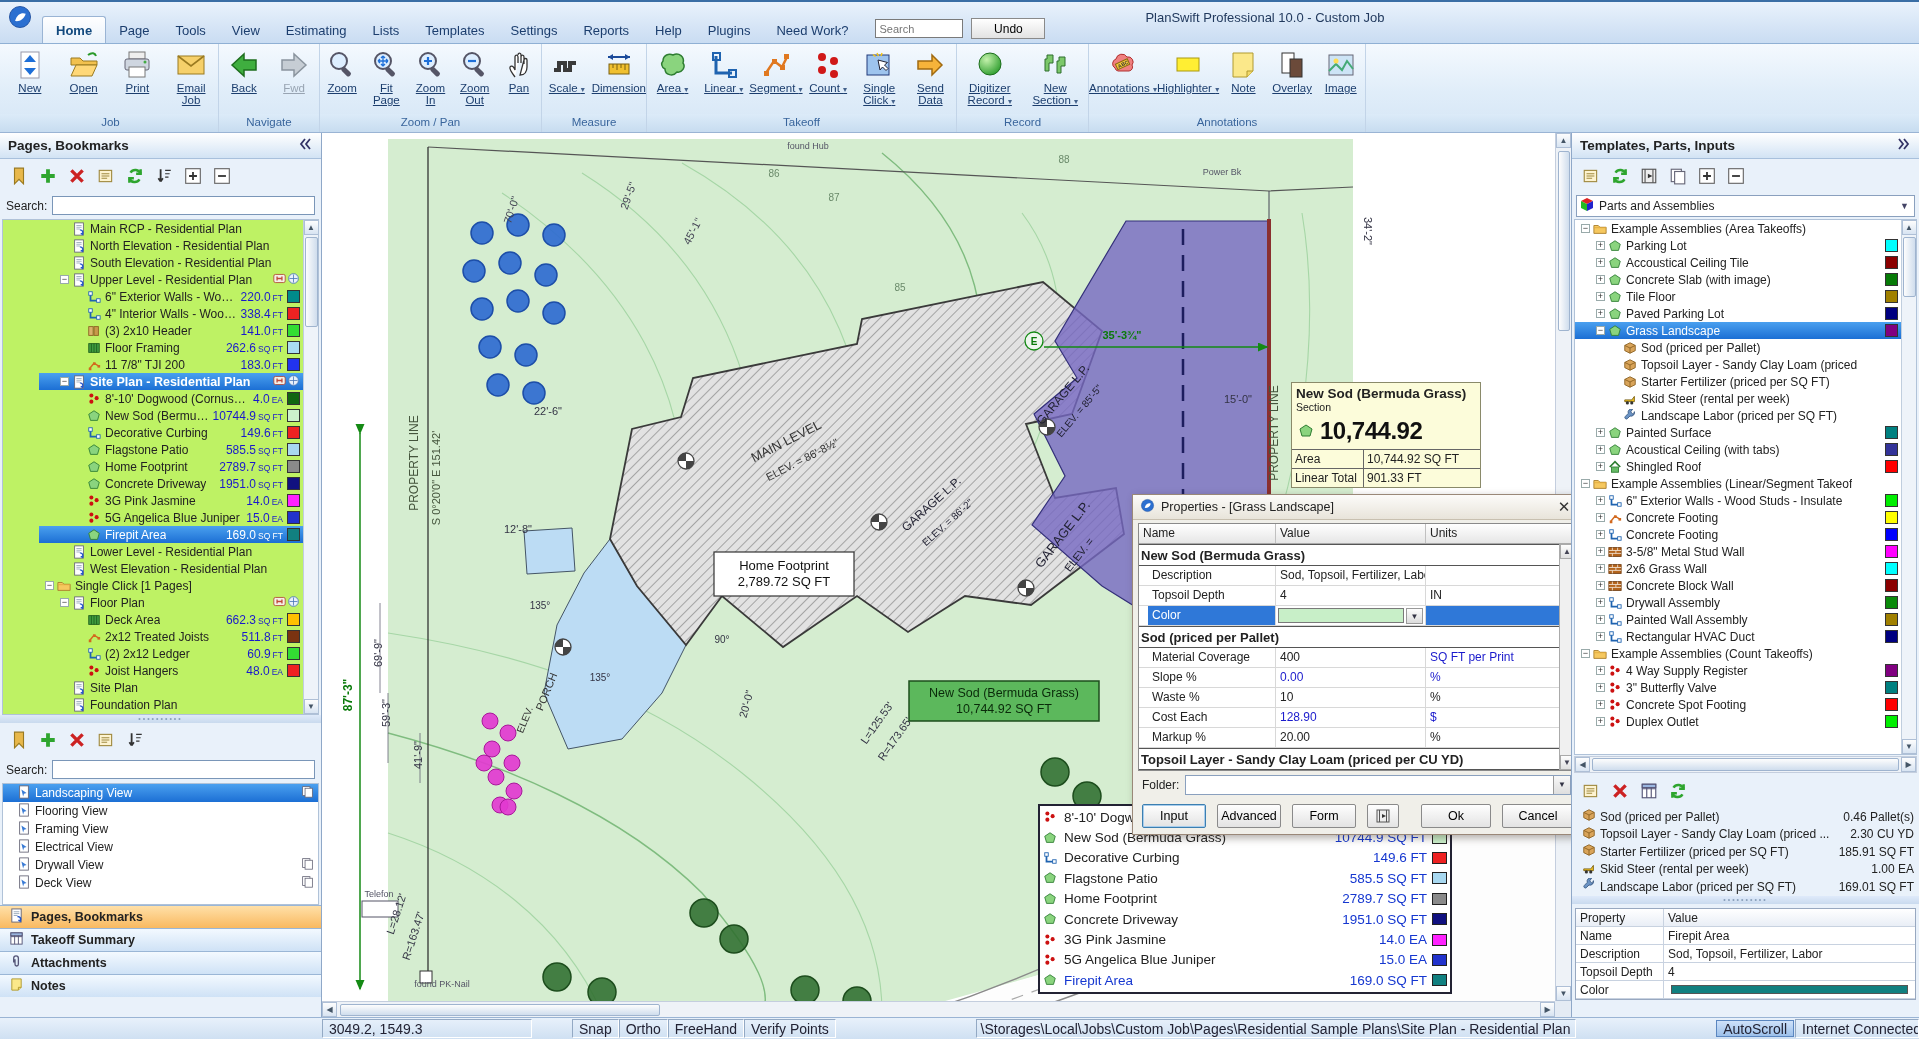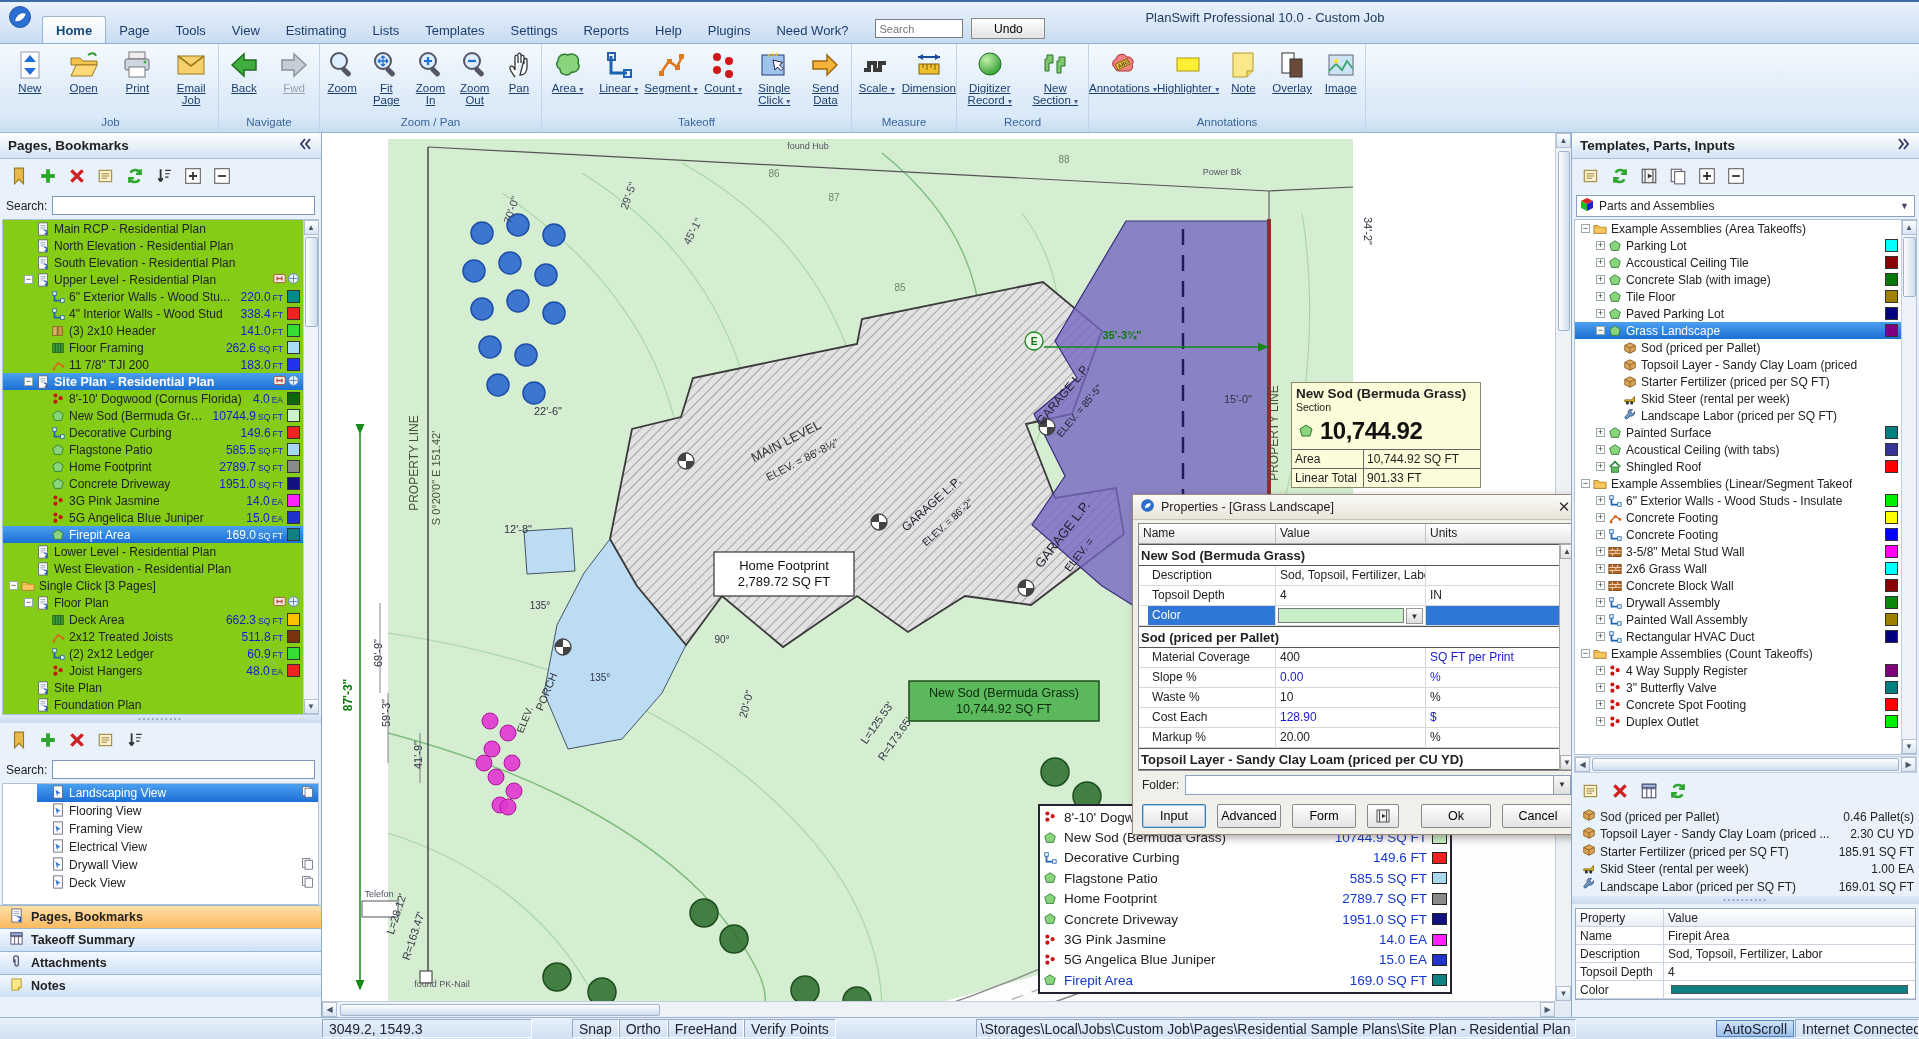--- a/index.html
+++ b/index.html
@@ -35,39 +35,39 @@
   .main { flex:1; display:flex; min-height:0; }
 
   
   .lpanel { width:322px; background:#e9f1fa; border-right:1px solid #8fa8c8; display:flex; flex-direction:column; }
   .phead { height:26px; background:linear-gradient(#ffffff,#d2e3f4); border-bottom:1px solid #a8c0dc; font-weight:bold; font-size:13.5px; padding:4px 8px; display:flex; align-items:center; }
   .phead .sp { flex:1; }
   .ptools { height:34px; display:flex; align-items:center; gap:9px; padding:0 9px; }
   .ptools .ti { width:20px; height:20px; display:flex; align-items:center; justify-content:center; }
   .srow { height:27px; display:flex; align-items:center; padding:0 6px; gap:5px; font-size:12px; }
   .srow input { flex:1; height:19px; border:1px solid #7a96b8; font-family:inherit; font-size:11px; padding:0 3px; }
-  .treewrap { height:504px; margin:0 2px; background:#84cc16; border:1px solid #b0c2d8; display:flex; overflow:hidden; }
+  .treewrap { height:504px; margin:0 2px; background:#bef264; border:1px solid #b0c2d8; display:flex; overflow:hidden;padding-left:36px; }
   .treerows { flex:1; overflow:hidden; }
   .trow { height:17px; display:flex; align-items:center; white-space:nowrap; font-size:12px; }
   .trow .expbox { width:9px; height:9px; border:1px solid #848; border-color:#9aa; background:#fff; font-size:9px; line-height:7px; text-align:center; color:#333; margin-right:3px; flex:none; }
   .trow .tic { width:16px; flex:none; display:flex; align-items:center; }
   .trow .tlb { overflow:hidden; text-overflow:ellipsis; padding-left:2px; }
   .trow .tval { margin-left:auto; color:#1919cc; padding-left:4px; }
   .trow .tunit { color:#1919cc; font-size:8.5px; padding:3px 2px 0 2px; }
   .trow .sw { width:13px; height:13px; border:1px solid #333; flex:none; margin-left:2px; }
   .trow .badges { display:flex; gap:1px; margin-left:2px; }
   .trow.sel { background:linear-gradient(#4aa0ef,#1c6fd4); color:#fff; }
   .trow.sel .tval,.trow.sel .tunit { color:#fff; }
   .trow.bold .tlb { font-weight:bold; font-size:12.5px; }
   .vscroll { width:15px; background:#eef3f9; border-left:1px solid #c0cede; display:flex; flex-direction:column; align-items:center; flex:none; }
   .vscroll .arr { width:15px; height:15px; background:linear-gradient(#fdfdfd,#d8e4f2); border:1px solid #aebfd6; font-size:8px; color:#456; text-align:center; line-height:13px; }
   .vscroll .thumb { width:13px; height:90px; margin-top:2px; background:linear-gradient(90deg,#fdfdfd,#cfdded); border:1px solid #9fb4cf; border-radius:2px; }
   .vscroll .fill { flex:1; }
   .hsplit { height:8px; background:linear-gradient(#dfeafa,#c9daee); text-align:center; color:#8aa0bc; font-size:7px; line-height:7px; letter-spacing:2px; }
-  .views { height:124px; margin:0 2px; background:#fff; border:1px solid #b0c2d8; overflow:hidden;padding-left:34px; }
+  .views { height:124px; margin:0 2px; background:#fff; border:1px solid #b0c2d8; overflow:hidden; }
   .vrow { height:18px; display:flex; align-items:center; gap:4px; padding:0 4px 0 14px; font-size:12px; }
   .vrow.sel { background:linear-gradient(#4aa0ef,#1c6fd4); color:#fff; }
   .vrow .sp { flex:1; }
   .accordion { margin-top:auto; }
   .abar { height:23px; display:flex; align-items:center; gap:7px; padding:0 9px; font-size:12.5px; font-weight:bold; background:linear-gradient(#f3f9ff,#cfe2f6); border-top:1px solid #9ab6d6; }
   .abar.active { background:linear-gradient(#ffe0a8,#f9b960); }
   .afill { height:20px; }
 
   
   .canvaswrap { flex:1; position:relative; background:#fff; overflow:hidden; }
@@ -298,20 +298,44 @@
               <span class="ric">
                 <svg width="32" height="32" viewBox="0 0 32 32">
                   <path d="M12 28 c-3 -4 -6 -8 -5 -10 1 -1.5 3 -1 4 1 l1 2 V8 c0 -2.5 3 -2.5 3 0 v6 m0 -8 c0 -2.5 3 -2.5 3 0 v8 m0 -6 c0 -2.5 3 -2.5 3 0 v7 m0 -4 c0 -2 3 -2 3 0 v7 c0 4 -2 8 -7 8 z" fill="#fff" stroke="#333" stroke-width="1.3"></path>
                 </svg>
               </span>
               <span class="rlb">Pan</span>
             </div>
           </div>
           <div class="rgl">Zoom / Pan</div>
         </div>
+        <div class="rgroup" style="width: 105px;">
+          <div class="rbtns">
+            <div class="rbtn">
+              <span class="ric">
+                <svg width="32" height="32" viewBox="0 0 32 32">
+                  <path d="M3 21 h5 v-7 h6 v7 h5 v-7 h6" fill="none" stroke="#3a3a3a" stroke-width="4"></path>
+                </svg>
+              </span>
+              <span class="rlb">Scale <span class="mrk">▾</span></span>
+            </div>
+            <div class="rbtn">
+              <span class="ric">
+                <svg width="32" height="32" viewBox="0 0 32 32">
+                  <path d="M5 8 h22" stroke="#1a4a9a" stroke-width="2"></path>
+                  <path d="M5 8 l5 -3 v6 z M27 8 l-5 -3 v6 z" fill="#1a4a9a"></path>
+                  <rect x="6" y="15" width="20" height="10" fill="#f0c030" stroke="#7a6010"></rect>
+                  <path d="M10 15v4M14 15v6M18 15v4M22 15v6" stroke="#7a6010"></path>
+                </svg>
+              </span>
+              <span class="rlb">Dimension</span>
+            </div>
+          </div>
+          <div class="rgl">Measure</div>
+        </div>
         <div class="rgroup" style="width: 310px;">
           <div class="rbtns">
             <div class="rbtn">
               <span class="ric">
                 <svg width="32" height="32" viewBox="0 0 32 32">
                   <path d="M6 12 C6 6 12 4 16 6 C22 3 28 8 26 14 C29 18 25 24 20 23 C16 28 8 26 8 20 C4 18 4 14 6 12 Z" fill="#8ad47e" stroke="#2e7d32" stroke-width="1.5"></path>
                 </svg>
               </span>
               <span class="rlb">Area <span class="mrk">▾</span></span>
             </div>
@@ -361,44 +385,20 @@
             <div class="rbtn">
               <span class="ric">
                 <svg width="32" height="32" viewBox="0 0 32 32">
                   <path d="M4 12 h14 v-6 l10 10 -10 10 v-6 H4 z" fill="#f6b33a" stroke="#a06a10" stroke-width="1.5"></path>
                 </svg>
               </span>
               <span class="rlb">Send<br>Data</span>
             </div>
           </div>
           <div class="rgl">Takeoff</div>
-        </div>
-        <div class="rgroup" style="width: 105px;">
-          <div class="rbtns">
-            <div class="rbtn">
-              <span class="ric">
-                <svg width="32" height="32" viewBox="0 0 32 32">
-                  <path d="M3 21 h5 v-7 h6 v7 h5 v-7 h6" fill="none" stroke="#3a3a3a" stroke-width="4"></path>
-                </svg>
-              </span>
-              <span class="rlb">Scale <span class="mrk">▾</span></span>
-            </div>
-            <div class="rbtn">
-              <span class="ric">
-                <svg width="32" height="32" viewBox="0 0 32 32">
-                  <path d="M5 8 h22" stroke="#1a4a9a" stroke-width="2"></path>
-                  <path d="M5 8 l5 -3 v6 z M27 8 l-5 -3 v6 z" fill="#1a4a9a"></path>
-                  <rect x="6" y="15" width="20" height="10" fill="#f0c030" stroke="#7a6010"></rect>
-                  <path d="M10 15v4M14 15v6M18 15v4M22 15v6" stroke="#7a6010"></path>
-                </svg>
-              </span>
-              <span class="rlb">Dimension</span>
-            </div>
-          </div>
-          <div class="rgl">Measure</div>
         </div>
         <div class="rgroup" style="width: 132px;">
           <div class="rbtns">
             <div class="rbtn">
               <span class="ric">
                 <svg width="32" height="32" viewBox="0 0 32 32">
                   <defs>
                     <radialGradient id="gg" cx="35%" cy="30%" r="75%">
                       <stop offset="0" stop-color="#c4f2ac"></stop>
                       <stop offset="1" stop-color="#2f9e2f"></stop>
@@ -873,21 +873,21 @@
             </div>
             <div class="trow">
               <span style="width:6px;flex:none"></span>
               <span class="expbox">−</span>
               <span class="tic">
                 <svg width="14" height="14" viewBox="0 0 16 16">
                   <path d="M1 4h5l2 2h7v7H1z" fill="#f6c85f" stroke="#a87d2a"></path>
                   <path d="M1 6.5h14" stroke="#e0a93e"></path>
                 </svg>
               </span>
-              <span class="tlb">Single Click [3 Pages]</span>
+              <span class="tlb">Single Click [1 Pages]</span>
               <span style="margin-left:auto"></span>
               <span style="width:3px;flex:none"></span>
             </div>
             <div class="trow">
               <span style="width:21px;flex:none"></span>
               <span class="expbox">−</span>
               <span class="tic">
                 <svg width="14" height="14" viewBox="0 0 16 16">
                   <rect x="3" y="1" width="10" height="14" fill="#fff" stroke="#667"></rect>
                   <path d="M5 4h6M5 6h6M5 8h4" stroke="#9ab" stroke-width="1"></path>

